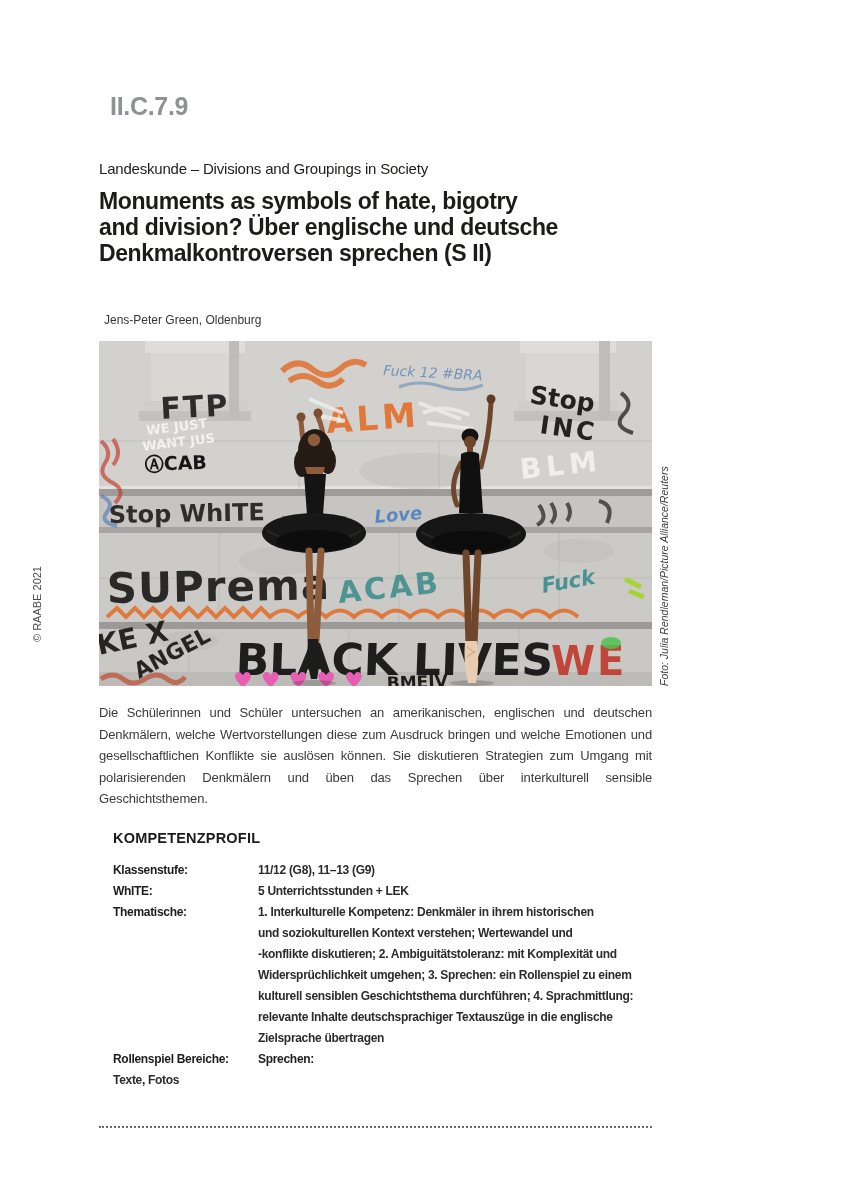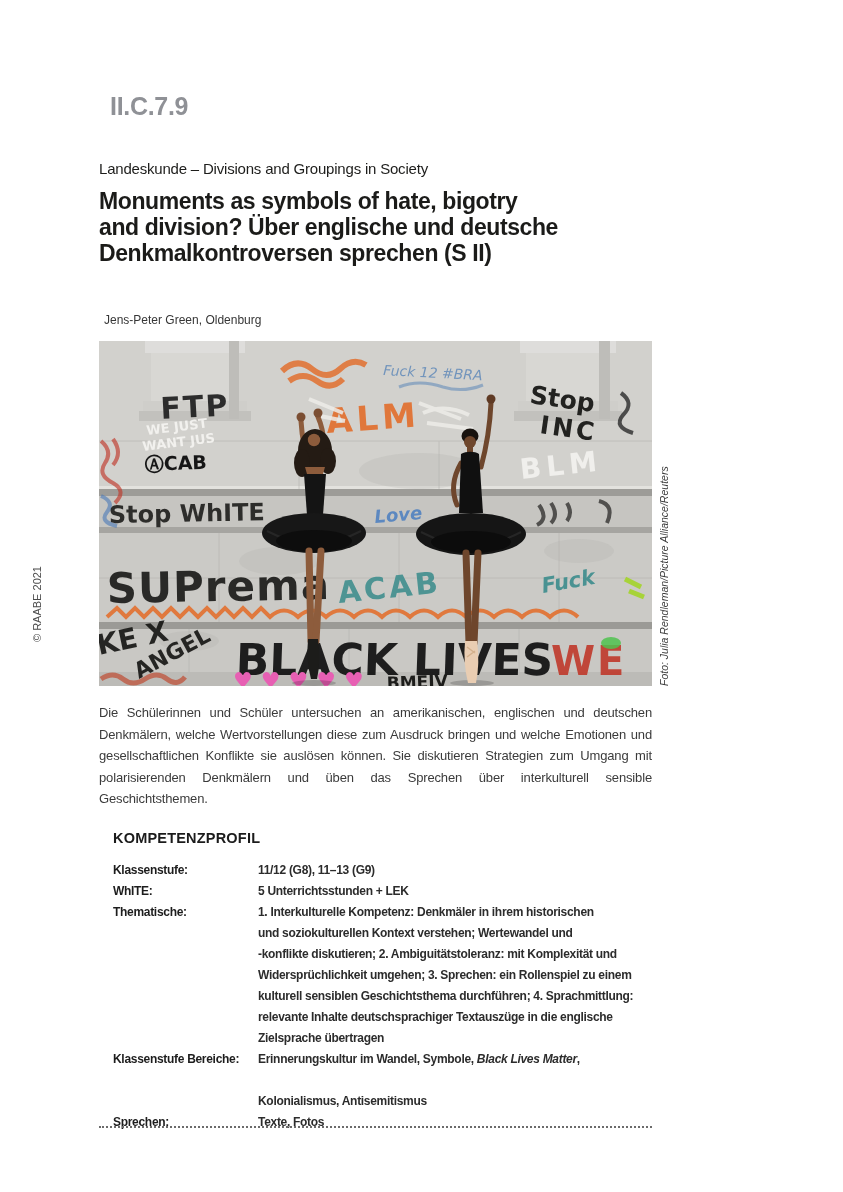--- a/index.html
+++ b/index.html
@@ -200,24 +200,21 @@
 
       <div class="lbl">Thematische:</div>
       <div class="val">1. Interkulturelle Kompetenz: Denkmäler in ihrem historischen
 und soziokulturellen Kontext verstehen; Wertewandel und
 -konflikte diskutieren; 2. Ambiguitätstoleranz: mit Komplexität und
 Widersprüchlichkeit umgehen; 3. Sprechen: ein Rollenspiel zu einem
 kulturell sensiblen Geschichtsthema durchführen; 4. Sprachmittlung:
 relevante Inhalte deutschsprachiger Textauszüge in die englische
 Zielsprache übertragen</div>
 
-      <div class="lbl">Klassenstufe Bereiche:</div>
-      <div class="val"><span>Erinnerungskultur im Wandel, Symbole, </span><span class="it">Black Lives Matter</span><span>,</span><br>
-        <span>Kolonialismus, Antisemitismus</span>
-      </div>
+      <div class="lbl">Rollenspiel Bereiche:</div>
 
       <div class="lbl">Sprechen:</div>
       <div class="val">Texte, Fotos</div>
     </div>
   </div>
 
   <div class="dotline"></div>
 
 </div>
 

